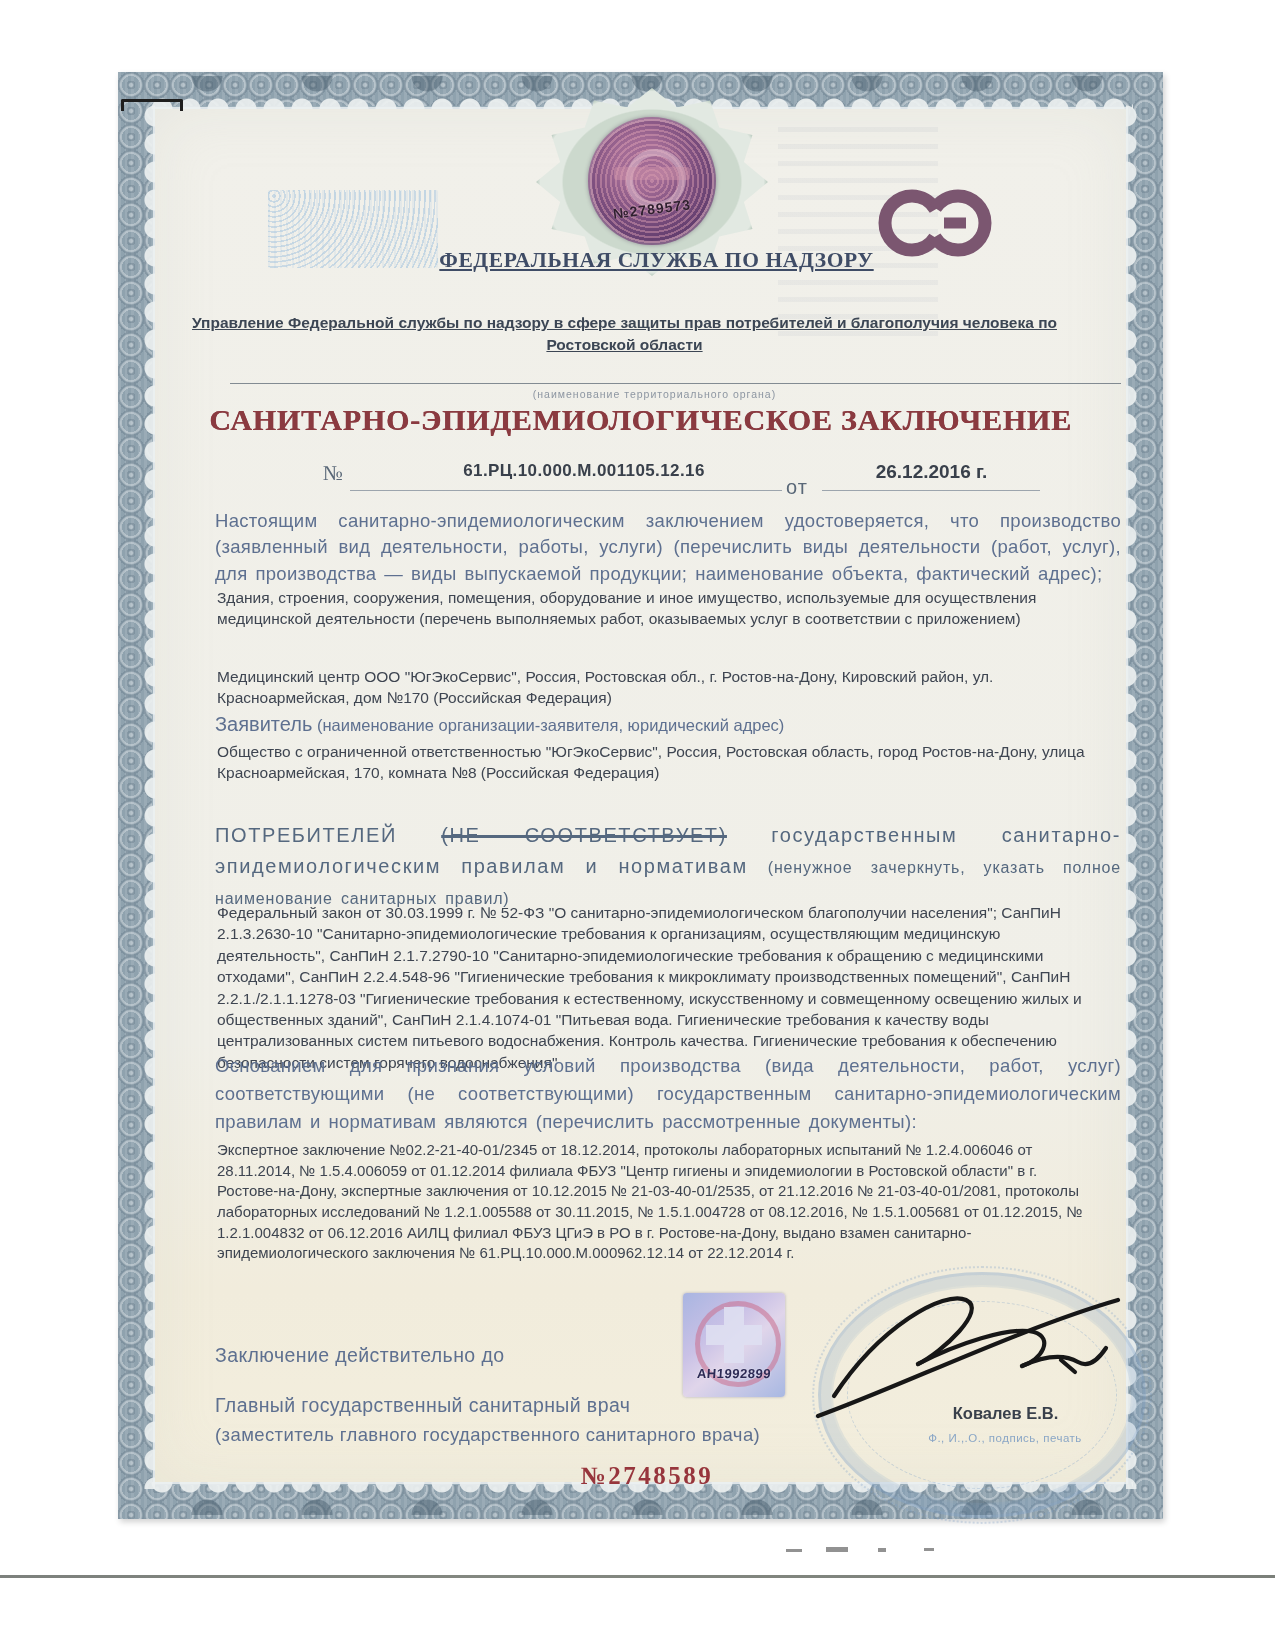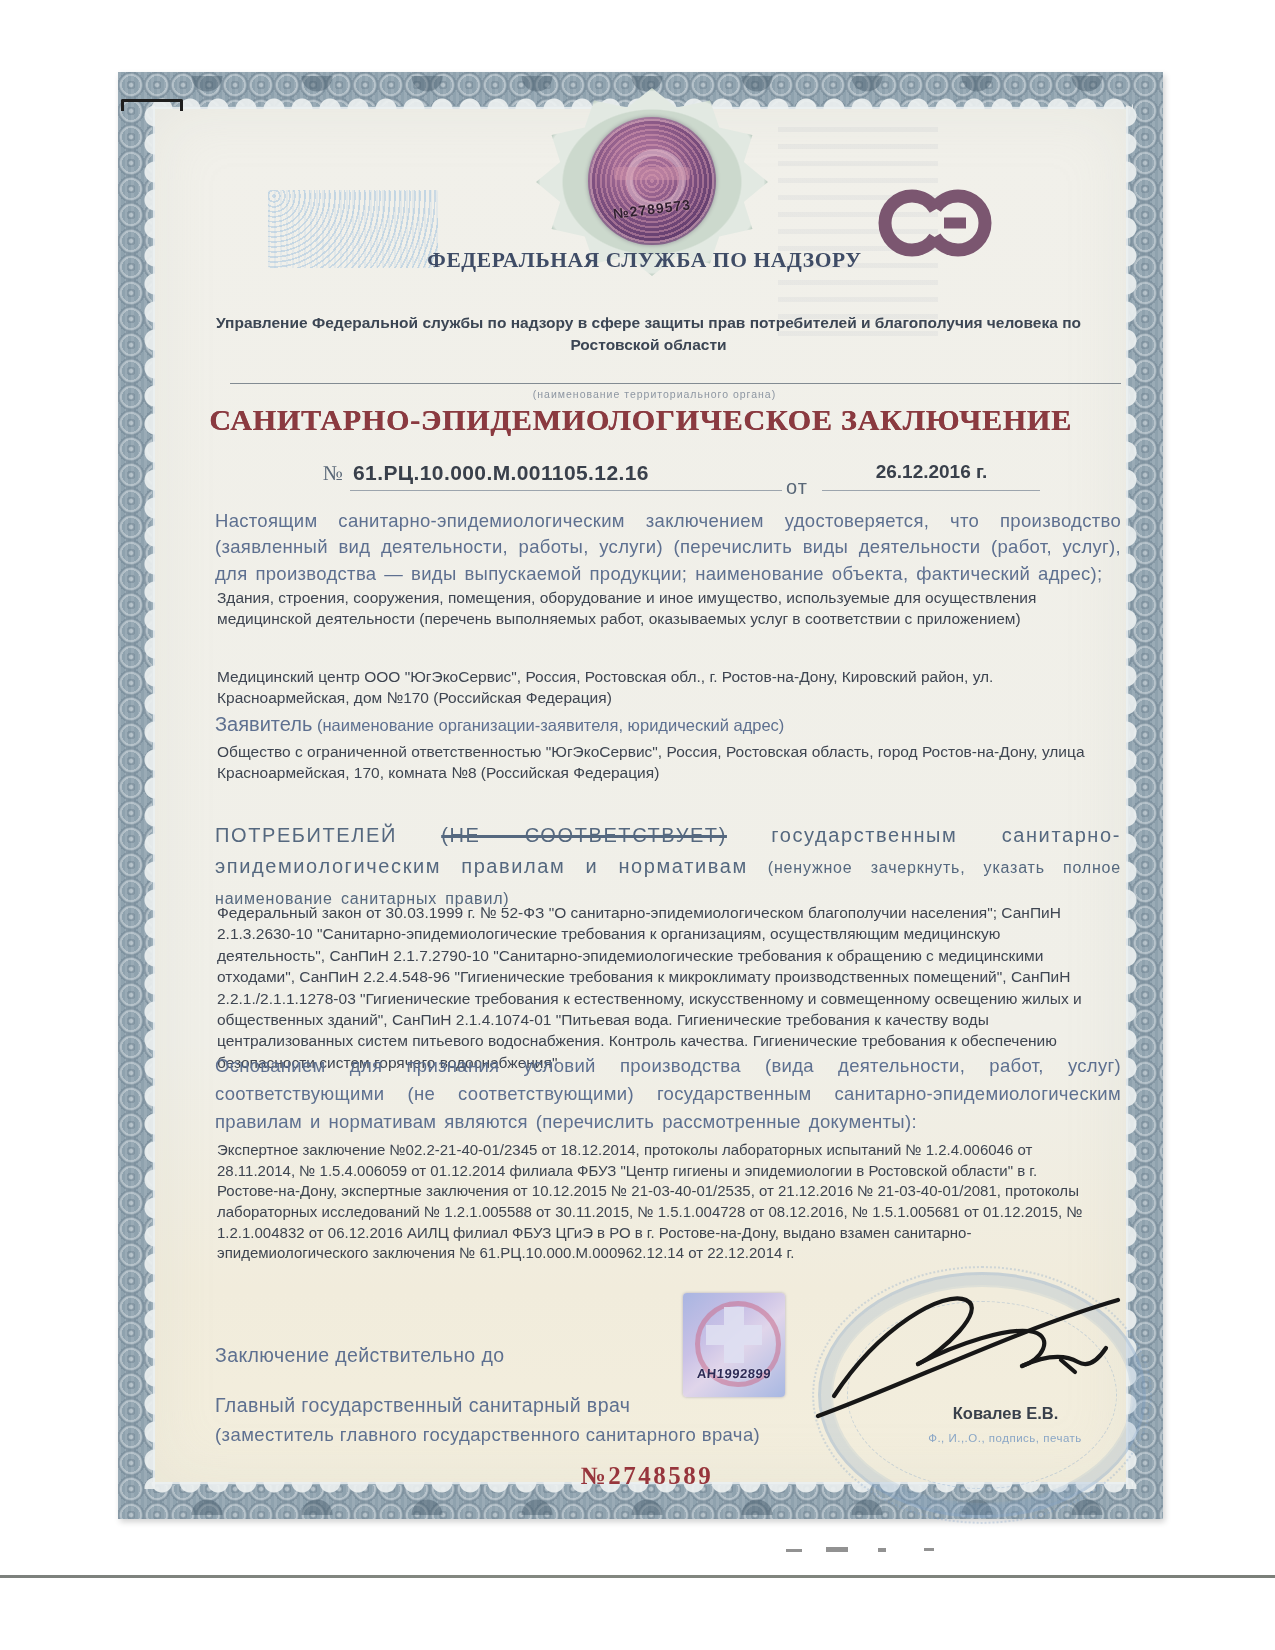--- a/index.html
+++ b/index.html
@@ -63,32 +63,32 @@
       repeating-radial-gradient(circle at 6px 6px,rgba(110,165,215,.55) 0 1.6px,transparent 1.6px 5px),
       repeating-linear-gradient(90deg,rgba(125,175,220,.22) 0 2px,transparent 2px 6px);}
   
   .ghost-text{left:660px;top:55px;width:160px;height:215px;opacity:.4;
     background:repeating-linear-gradient(180deg,rgba(135,145,168,.22) 0 5px,transparent 5px 17px);}
 
   
   .se-logo{left:752px;top:108px;width:130px;height:86px;}
 
   
-  .agency{left:64px;width:925px;font-family:"Liberation Serif",serif;font-weight:bold;
-    color:#3f4c66;font-size:21.5px;letter-spacing:.6px;}
-  .dept{left:88px;width:885px;font-weight:bold;color:#3c4654;font-size:15.5px;line-height:1.45;}
+  .agency{left:76px;width:925px;font-family:"Liberation Serif",serif;font-weight:bold;
+    color:#3f4c66;font-size:21.5px;letter-spacing:.6px;text-decoration:underline;}
+  .dept{left:64px;width:885px;font-weight:bold;color:#3c4654;font-size:15.5px;line-height:1.45;text-decoration:underline;}
   .rule{left:112px;right:42px;top:311px;border-top:1.6px solid rgba(70,85,100,.65);}
   .org-caption{left:94px;width:885px;top:316px;font-size:10.5px;color:#8d96a2;letter-spacing:1px;filter:blur(.4px);}
 
   .cert-title{left:30px;width:985px;top:331px;font-family:"Liberation Serif",serif;font-weight:900;
     font-size:30px;color:#8a3a40;letter-spacing:.8px;text-shadow:.4px 0 0 #8a3a40;}
 
   
   .num-label{left:205px;top:389px;font-family:"Liberation Serif",serif;font-size:21px;color:#5a6878;}
-  .num-value{left:235px;top:389px;width:430px;text-align:left;font-size:21px;font-weight:bold;color:#39404b;letter-spacing:.4px;}
+  .num-value{left:251px;top:389px;width:430px;text-align:center;font-size:17px;font-weight:bold;color:#39404b;letter-spacing:.4px;}
   .date-label{left:668px;top:404px;font-size:20px;color:#5a6878;letter-spacing:1px;}
   .date-value{left:706px;top:389px;width:215px;text-align:center;font-size:19px;font-weight:bold;color:#39404b;}
   .fline{border-top:1.5px solid rgba(88,104,124,.55);height:0;}
   .fline.n1{left:232px;top:418px;width:432px;}
   .fline.n2{left:704px;top:418px;width:218px;}
 
   
   .p-form{left:97px;width:906px;color:#5e7090;font-size:18.5px;line-height:1.42;text-align:justify;letter-spacing:.3px;word-spacing:2.5px;}
   .p-fill{left:99px;width:884px;color:#3e4551;font-size:15.5px;line-height:1.38;font-weight:500;}
   .certify{top:436px;}

